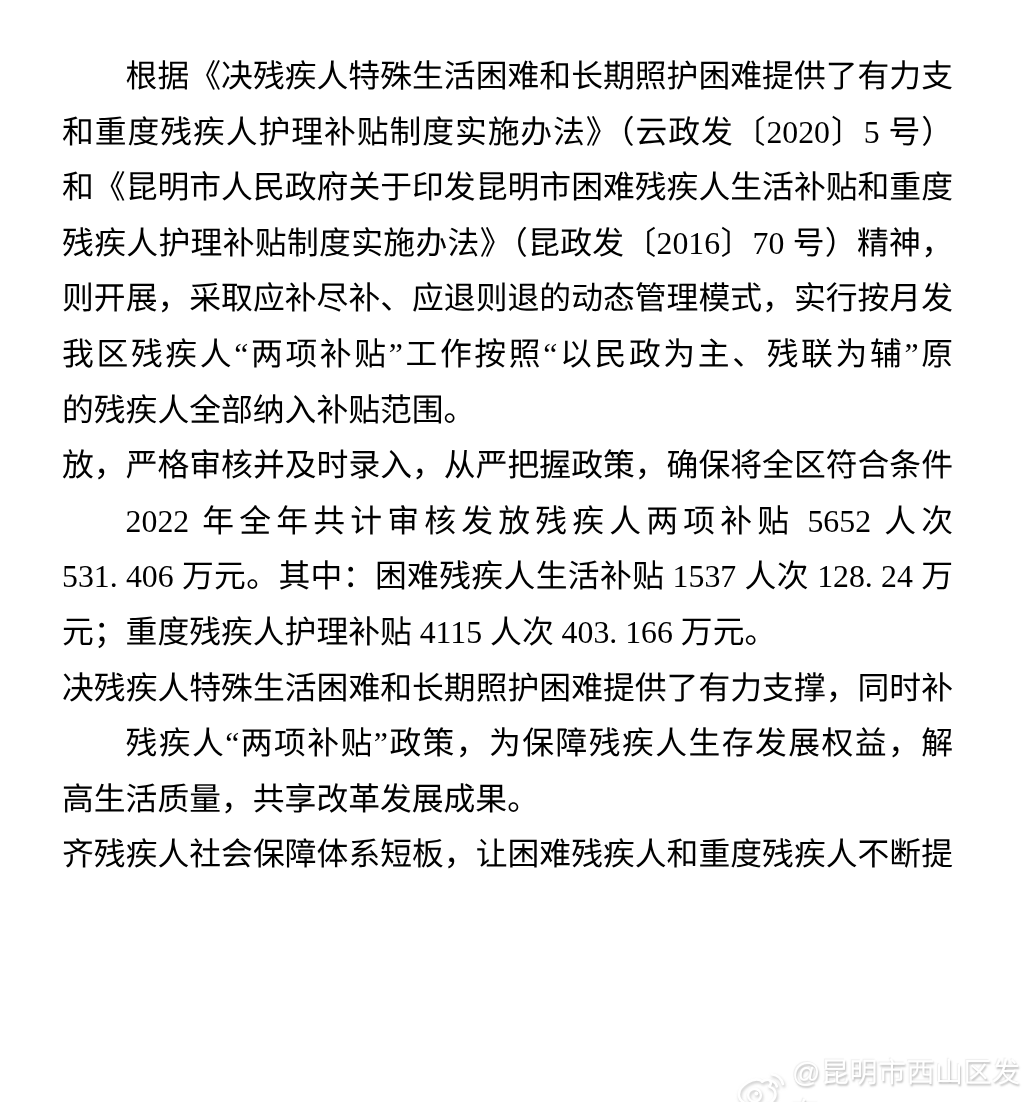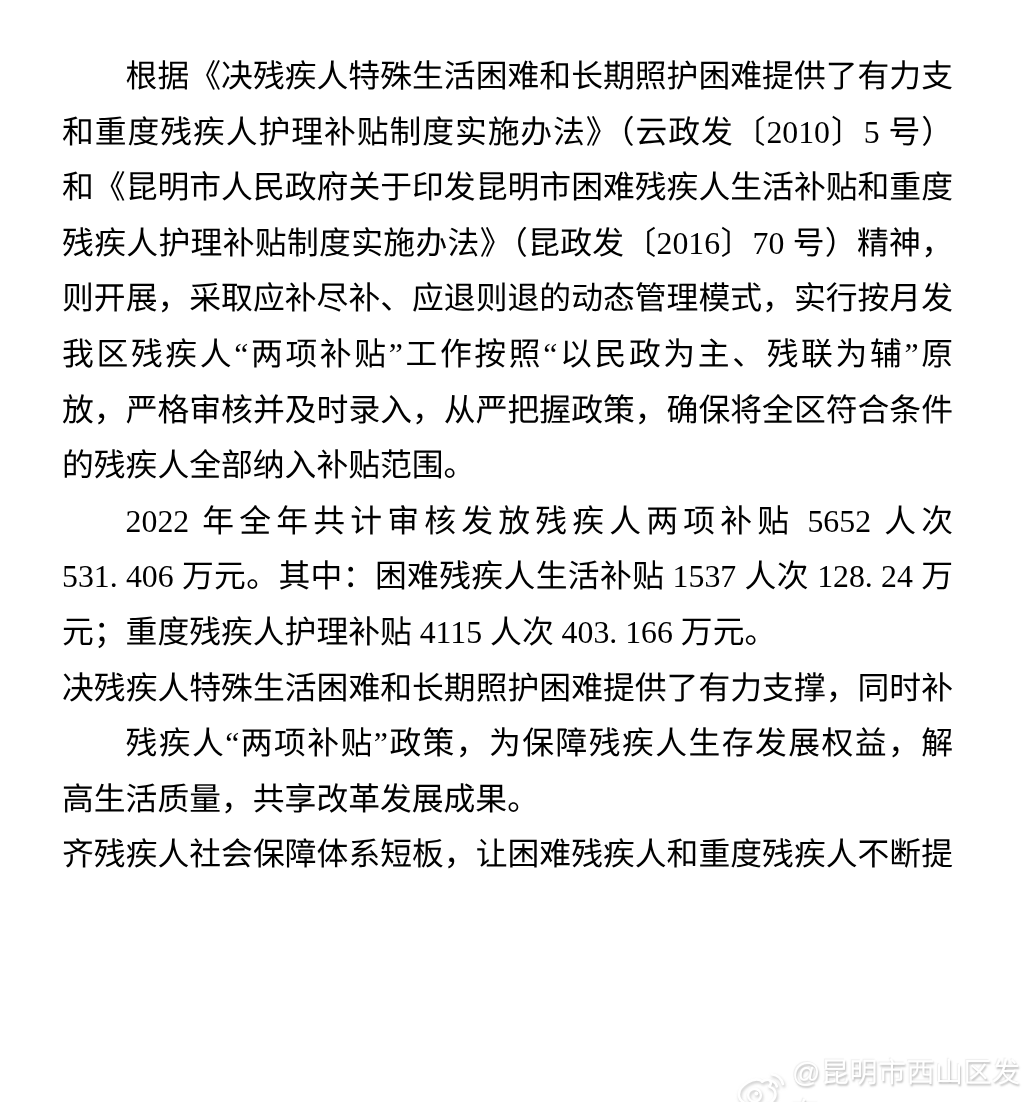--- a/index.html
+++ b/index.html
@@ -64,27 +64,27 @@
 </style>
 </head>
 <body>
 
 <div class="page">
 
   <div class="doc">
 
     <div class="para">
       <div class="line first">根据《决残疾人特殊生活困难和长期照护困难提供了有力支撑</div>
-      <div class="line">和重度残疾人护理补贴制度实施办法》（云政发〔2010〕5 号）</div>
+      <div class="line">和重度残疾人护理补贴制度实施办法》（云政发〔2020〕5 号）</div>
       <div class="line">和《昆明市人民政府关于印发昆明市困难残疾人生活补贴和重度</div>
       <div class="line">残疾人护理补贴制度实施办法》（昆政发〔2016〕70 号）精神，</div>
       <div class="line">则开展，采取应补尽补、应退则退的动态管理模式，实行按月发</div>
       <div class="line">我区残疾人“两项补贴”工作按照“以民政为主、残联为辅”原</div>
+      <div class="line last">的残疾人全部纳入补贴范围。</div>
       <div class="line">放，严格审核并及时录入，从严把握政策，确保将全区符合条件</div>
-      <div class="line last">的残疾人全部纳入补贴范围。</div>
     </div>
 
 
     <div class="para">
       <div class="line first">2022 年全年共计审核发放残疾人两项补贴 5652 人次</div>
       <div class="line">531. 406 万元。其中：困难残疾人生活补贴 1537 人次 128. 24 万</div>
       <div class="line last">元；重度残疾人护理补贴 4115 人次 403. 166 万元。</div>
     </div>
 
     <div class="para">

